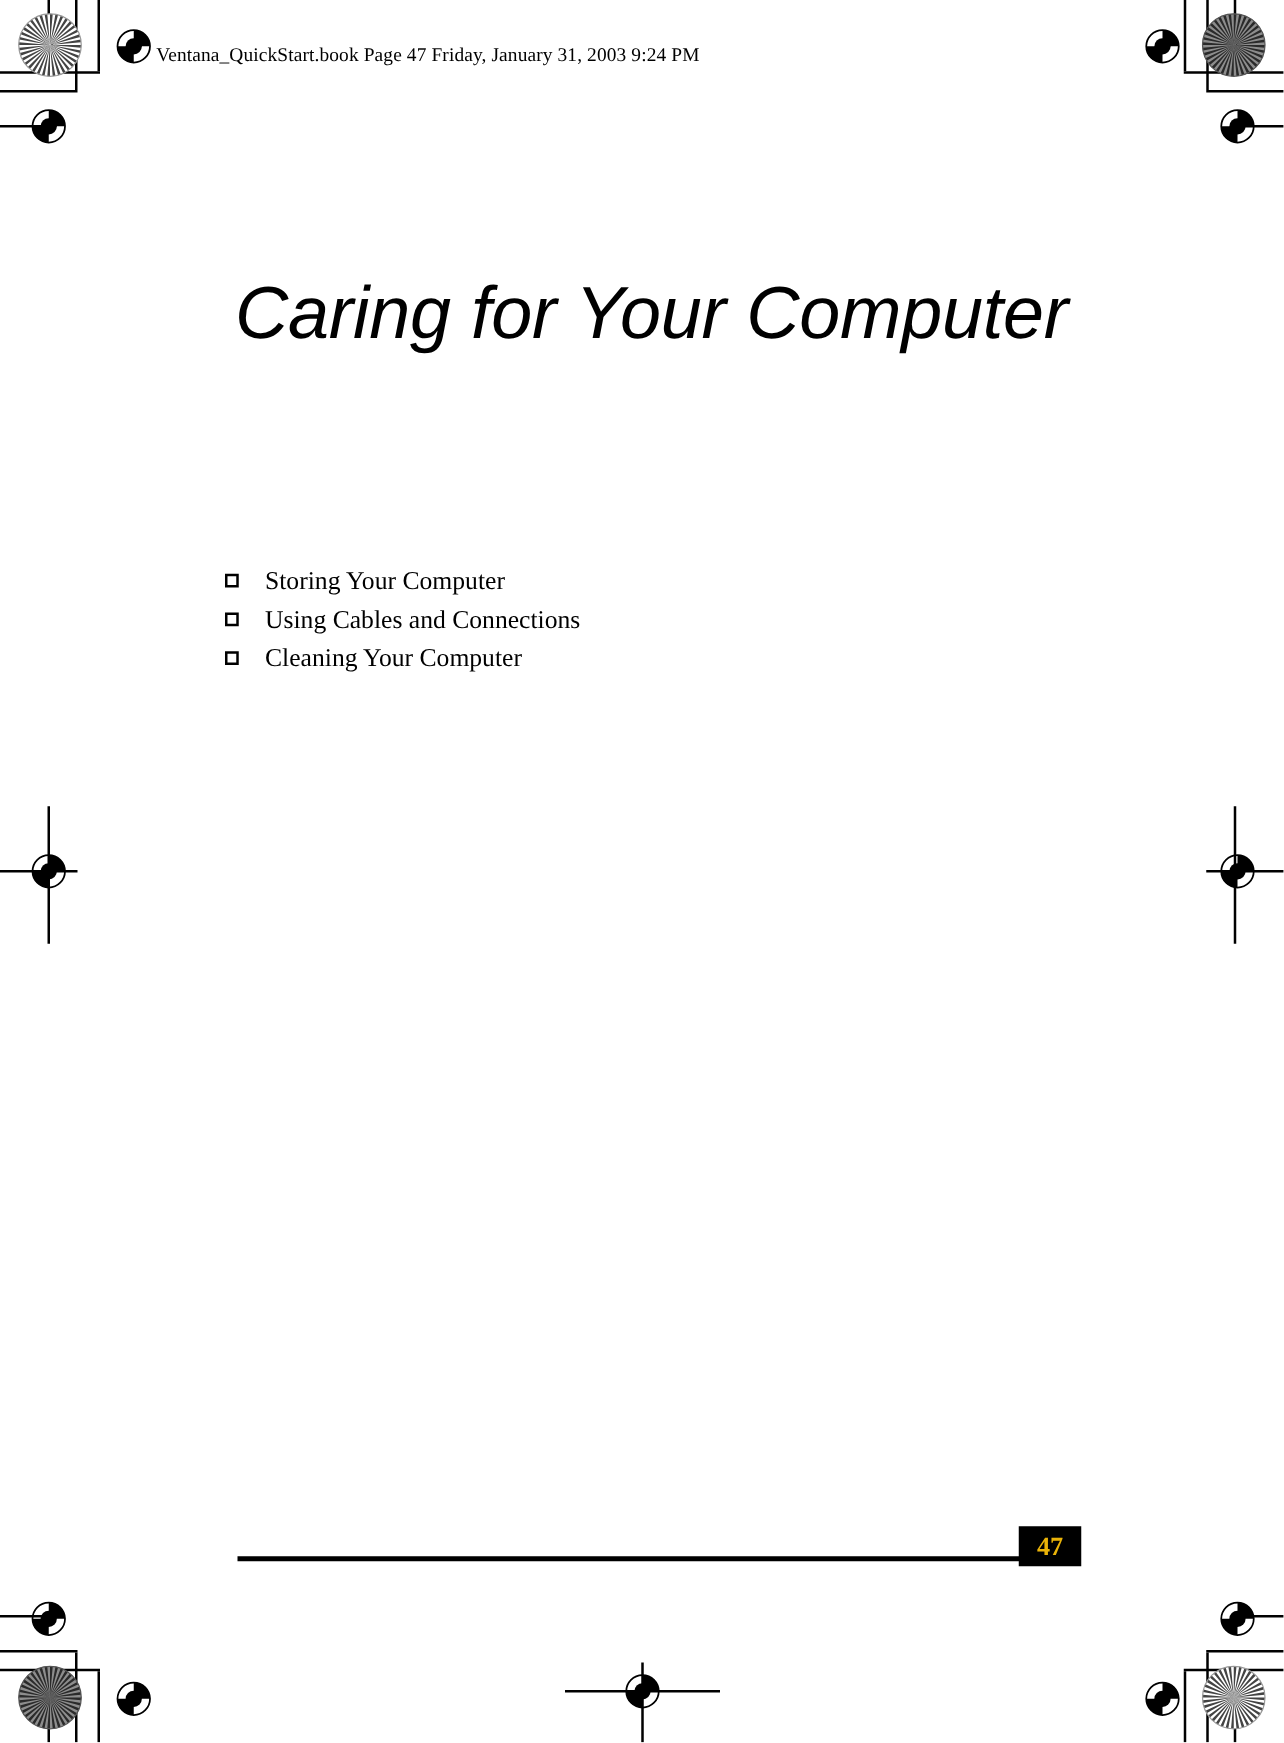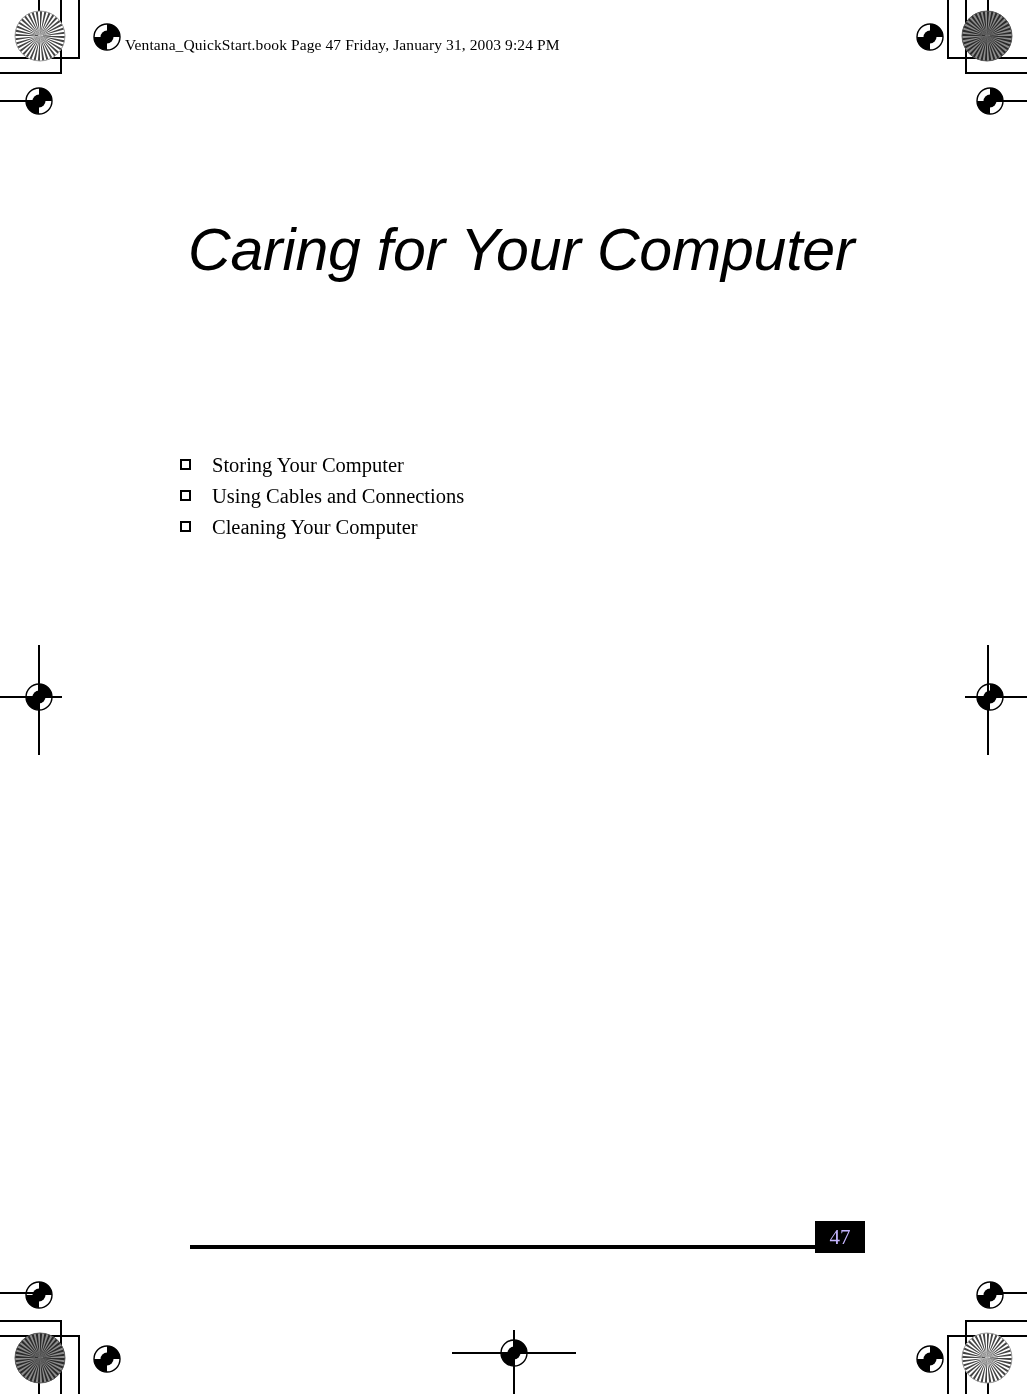--- a/index.html
+++ b/index.html
@@ -110,23 +110,23 @@
     height: 4px;
     background: #000000;
   }
   #page-number-box {
     position: absolute;
     left: 815px;
     top: 1221px;
     width: 50px;
     height: 32px;
     background: #000000;
-    color: #c4b5fd;
-    font-family: "Liberation Serif", serif;
-    font-weight: normal;
+    color: #eab308;
+    font-family: "Liberation Serif", serif;
+    font-weight: bold;
     font-size: 21px;
     display: flex;
     align-items: center;
     justify-content: center;
   }
 </style>
 </head>
 <body>
 
 <div id="page">

